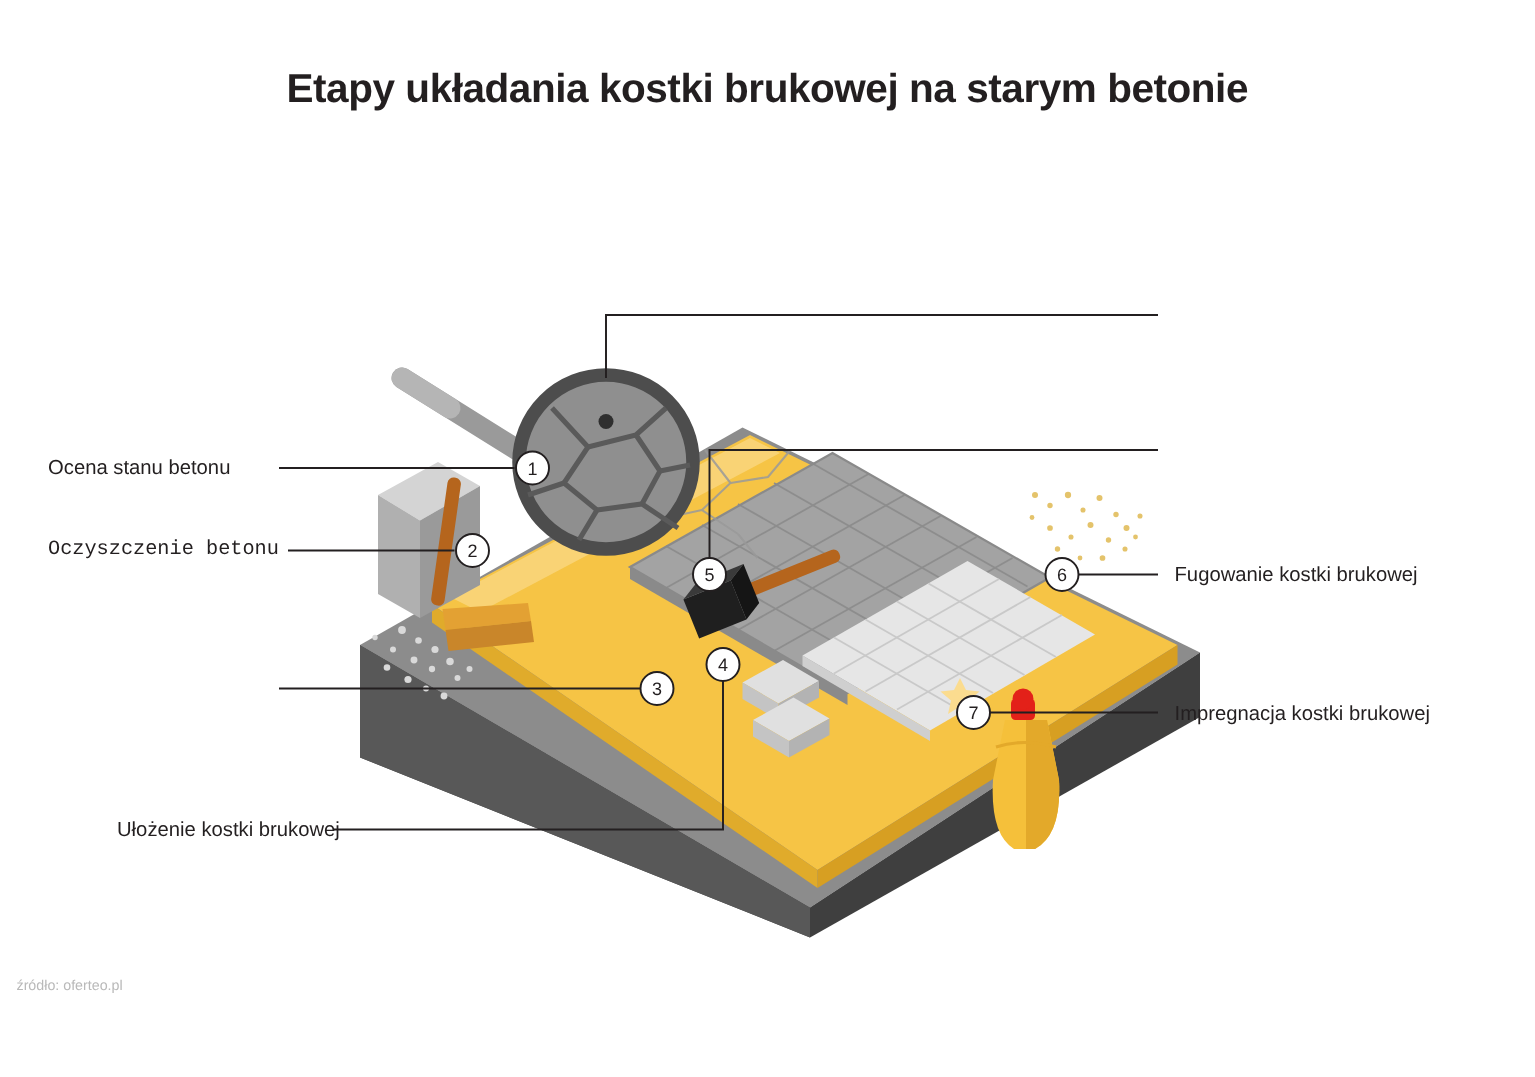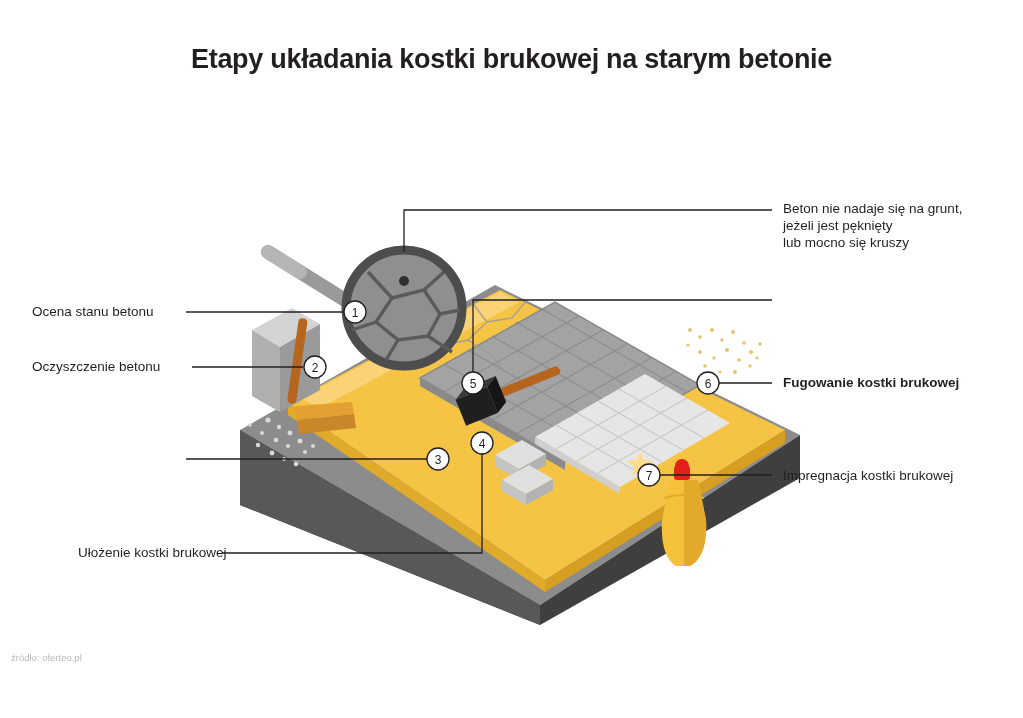--- a/index.html
+++ b/index.html
@@ -271,28 +271,25 @@
       </g>
       <g>
         <circle cx="649" cy="475" r="11" fill="#ffffff" stroke="#231f20" stroke-width="1.3"></circle>
         <text class="numcircle-text" x="649" y="475.5">7</text>
       </g>
     </g>
   </svg>
 
   <div class="label left" style="left:32px; top:303px;">Ocena stanu betonu</div>
 
-  <div class="label left" style="left:32px; top:358px;">Oczyszczenie betonu</div>
+  <div class="label left" style="left:32px; top:358px;font-family:Liberation Mono, monospace;">Oczyszczenie betonu</div>
 
 
   <div class="label left" style="left:32px; top:544px;margin-left:46px;">Ułożenie kostki brukowej</div>
 
-  <div class="label right" style="left:783px; top:200px;">Beton nie nadaje się na grunt,
-jeżeli jest pęknięty
-lub mocno się kruszy</div>
-
-
-  <div class="label right" style="left:783px; top:374px;font-weight:bold;">Fugowanie kostki brukowej</div>
+
+
+  <div class="label right" style="left:783px; top:374px;">Fugowanie kostki brukowej</div>
 
   <div class="label right" style="left:783px; top:467px;">Impregnacja kostki brukowej</div>
 
   <div class="source">źródło: oferteo.pl</div>
 </div>
 
 </body></html>

